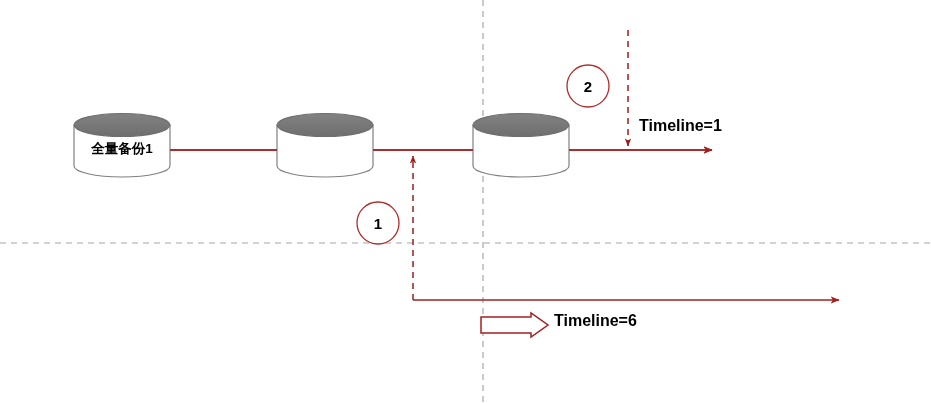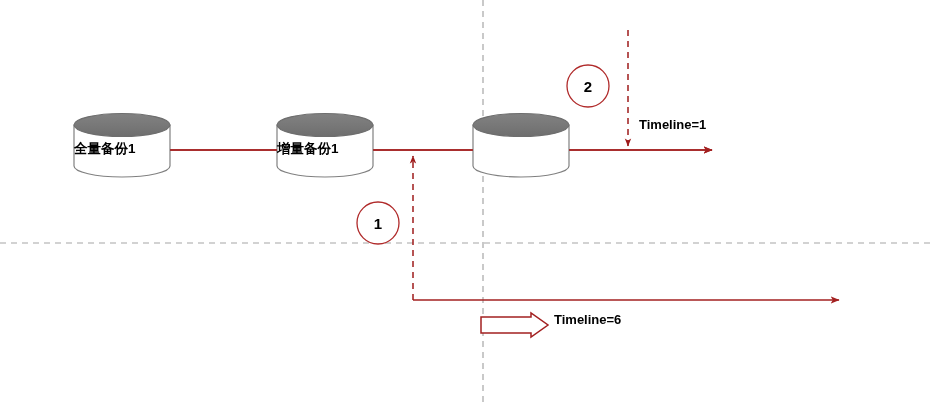--- a/index.html
+++ b/index.html
@@ -24,25 +24,26 @@
     width: 931px;
     height: 403px;
   }
   .db-label {
     position: absolute;
     font-size: 13.5px;
     font-weight: bold;
     color: #000000;
     white-space: nowrap;
     letter-spacing: 0px;
+    text-align: center;
     pointer-events: none;
   }
   .tl-label {
     position: absolute;
-    font-size: 13px;
+    font-size: 16px;
     font-weight: bold;
     color: #000000;
     white-space: nowrap;
   }
   .num-label {
     position: absolute;
     font-size: 15px;
     font-weight: bold;
     color: #000000;
     white-space: nowrap;
@@ -117,21 +118,20 @@
     <g>
       <circle cx="588" cy="86" r="21" fill="#FFFFFF" stroke="#B02A2A" stroke-width="1.3"></circle>
     </g>
 
     <g>
       <path d="M481,317 L531,317 L531,313 L548,325 L531,337 L531,333 L481,333 Z" fill="#FFFFFF" stroke="#A32020" stroke-width="1.5" stroke-linejoin="miter"></path>
     </g>
   </svg>
 
   <div class="db-label" style="left:74px; top:140px; width:96px;">全量备份1</div>
-  <div class="db-label" style="left:277px; top:140px; width:96px;">增量备份1</div>
 
   <div class="num-label" style="left:358px; top:215px; width:40px;">1</div>
   <div class="num-label" style="left:568px; top:78px; width:40px;">2</div>
 
   <div class="tl-label" style="left:639px; top:117px;">Timeline=1</div>
   <div class="tl-label" style="left:554px; top:312px;">Timeline=6</div>
 
 </div>
 
 </body></html>

